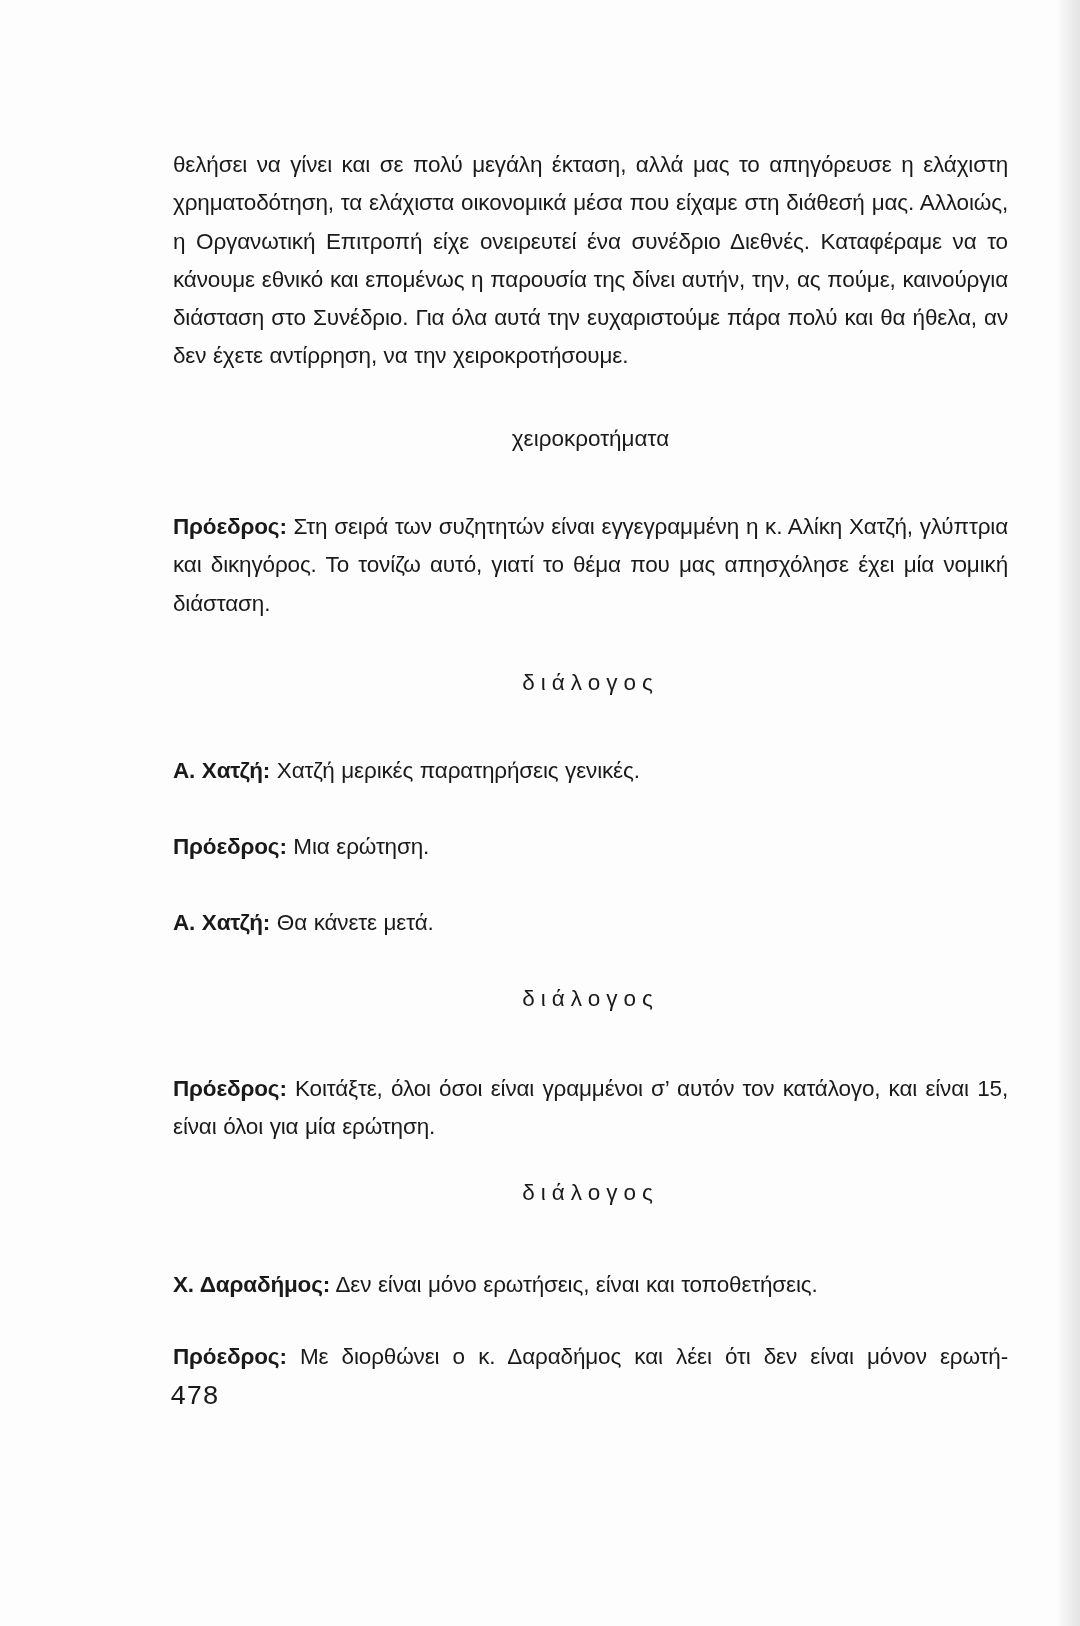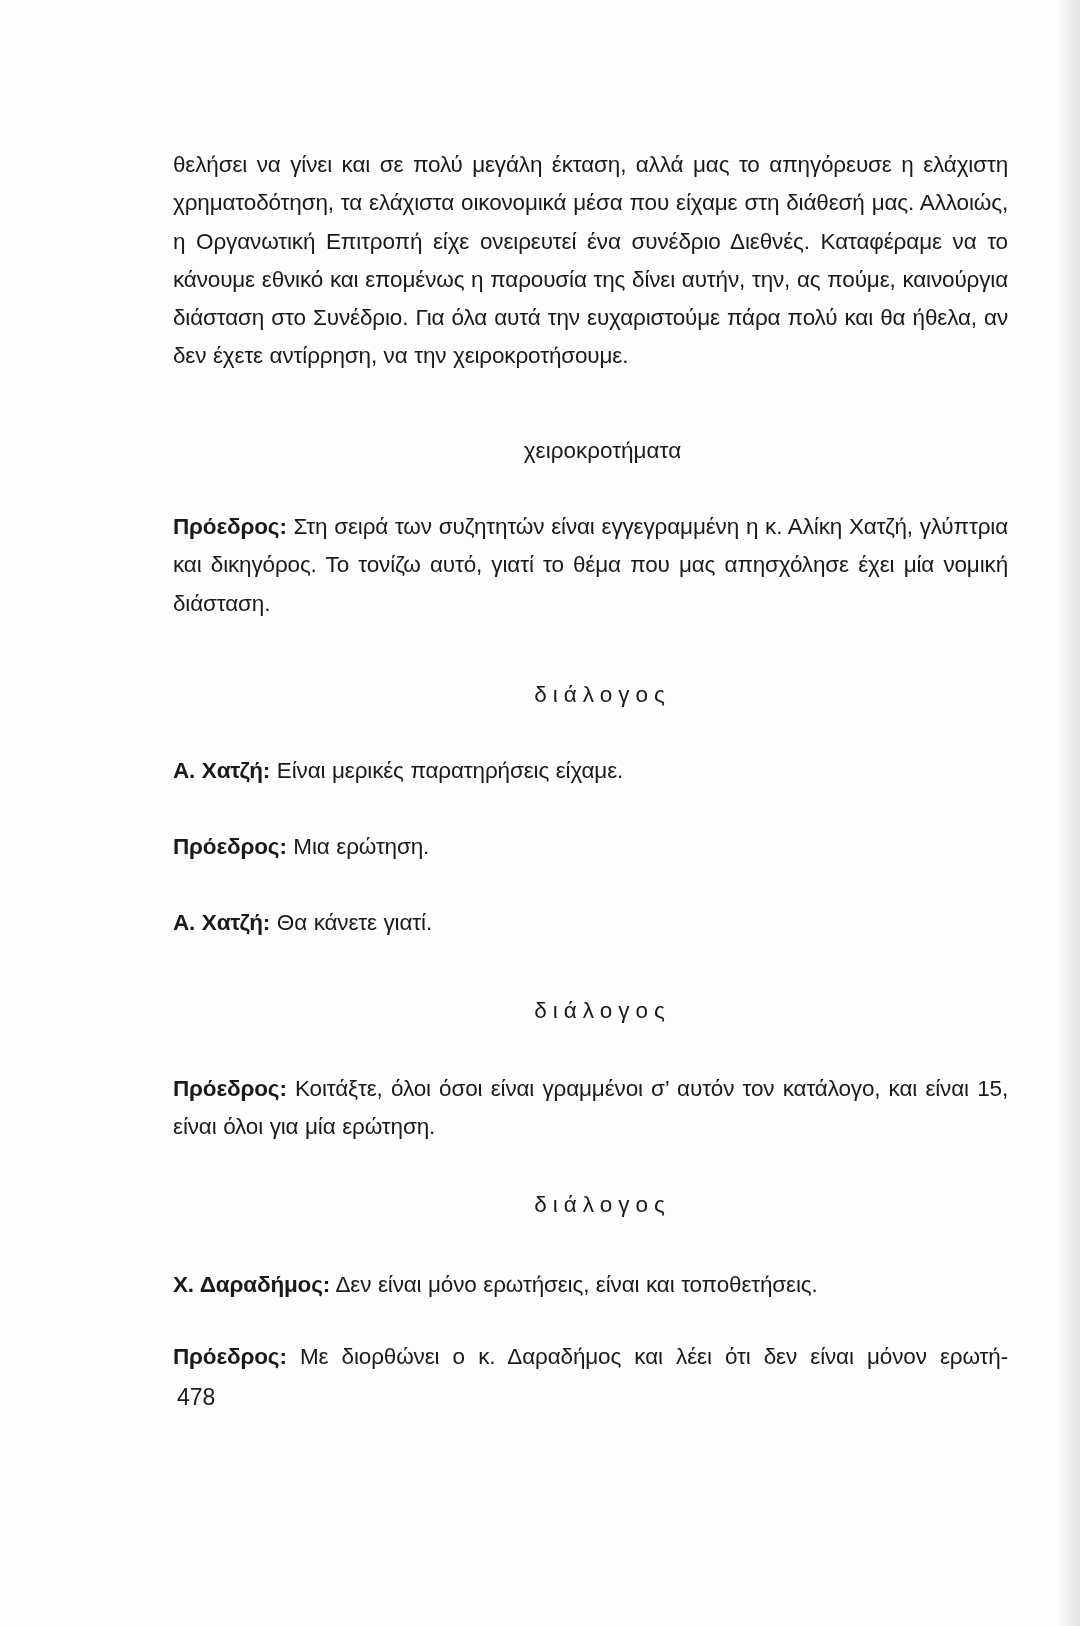--- a/index.html
+++ b/index.html
@@ -34,36 +34,37 @@
       line-height: 38.3px;
       margin: 0;
       text-align: justify;
       letter-spacing: -0.15px;
       word-spacing: 0.5px;
     }
     .center-note {
       text-align: center;
       font-size: 22.5px;
       line-height: 38px;
-      margin: 12px;
+      margin: 0;
     }
     .spaced {
       letter-spacing: 6px;
       text-align: center;
     }
     .speaker {
       font-weight: bold;
       margin-top: 46px;
     }
     .page-number {
       position: absolute;
-      left: 177px;
+      left: 170px;
       top: 1378px;
-      font-size: 23px;
+      font-size: 27px;
       line-height: 38px;
+      font-family: Liberation Mono, monospace;
     }
     #p1 { position: absolute; top: 8px; left: 0; width: 835px; }
     #n1 { position: absolute; top: 282px; left: 0; width: 835px; }
     #p2 { position: absolute; top: 370px; left: 0; width: 835px; }
     #n2 { position: absolute; top: 526px; left: 0; width: 835px; }
     #p3 { position: absolute; top: 614px; left: 0; width: 835px; }
     #p4 { position: absolute; top: 690px; left: 0; width: 835px; }
     #p5 { position: absolute; top: 766px; left: 0; width: 835px; }
     #n3 { position: absolute; top: 842px; left: 0; width: 835px; }
     #p6 { position: absolute; top: 932px; left: 0; width: 835px; }
@@ -80,25 +81,25 @@
 <div class="page">
 
   <p id="p1" class="para">θελήσει να γίνει και σε πολύ μεγάλη έκταση, αλλά μας το απηγόρευσε η ελάχιστη χρηματοδότηση, τα ελάχιστα οικονομικά μέσα που είχαμε στη διάθεσή μας. Αλλοιώς, η Οργανωτική Επιτροπή είχε ονειρευτεί ένα συνέδριο Διεθνές. Καταφέραμε να το κάνουμε εθνικό και επομένως η παρουσία της δίνει αυτήν, την, ας πούμε, καινούργια διάσταση στο Συνέδριο. Για όλα αυτά την ευχαριστούμε πάρα πολύ και θα ήθελα, αν δεν έχετε αντίρρηση, να την χειροκροτήσουμε.</p>
 
   <p id="n1" class="center-note">χειροκροτήματα</p>
 
   <p id="p2" class="para"><span class="speaker">Πρόεδρος:</span><span> Στη σειρά των συζητητών είναι εγγεγραμμένη η κ. Αλίκη Χατζή, γλύπτρια και δικηγόρος. Το τονίζω αυτό, γιατί το θέμα που μας απησχόλησε έχει μία νομική διάσταση.</span></p>
 
   <p id="n2" class="center-note spaced">διάλογος</p>
 
-  <p id="p3" class="para"><span class="speaker">Α. Χατζή:</span><span> Είναι μερικές παρατηρήσεις είχαμε.</span></p>
+  <p id="p3" class="para"><span class="speaker">Α. Χατζή:</span><span> Χατζή μερικές παρατηρήσεις γενικές.</span></p>
 
   <p id="p4" class="para"><span class="speaker">Πρόεδρος:</span><span> Μια ερώτηση.</span></p>
 
-  <p id="p5" class="para"><span class="speaker">Α. Χατζή:</span><span> Θα κάνετε γιατί.</span></p>
+  <p id="p5" class="para"><span class="speaker">Α. Χατζή:</span><span> Θα κάνετε μετά.</span></p>
 
   <p id="n3" class="center-note spaced">διάλογος</p>
 
   <p id="p6" class="para"><span class="speaker">Πρόεδρος:</span><span> Κοιτάξτε, όλοι όσοι είναι γραμμένοι σ’ αυτόν τον κατάλογο, και είναι 15, είναι όλοι για μία ερώτηση.</span></p>
 
   <p id="n4" class="center-note spaced">διάλογος</p>
 
   <p id="p7" class="para"><span class="speaker">Χ. Δαραδήμος:</span><span> Δεν είναι μόνο ερωτήσεις, είναι και τοποθετήσεις.</span></p>
 
   <p id="p8" class="para last-line-justify"><span class="speaker">Πρόεδρος:</span><span> Με διορθώνει ο κ. Δαραδήμος και λέει ότι δεν είναι μόνον ερωτή-</span></p>

